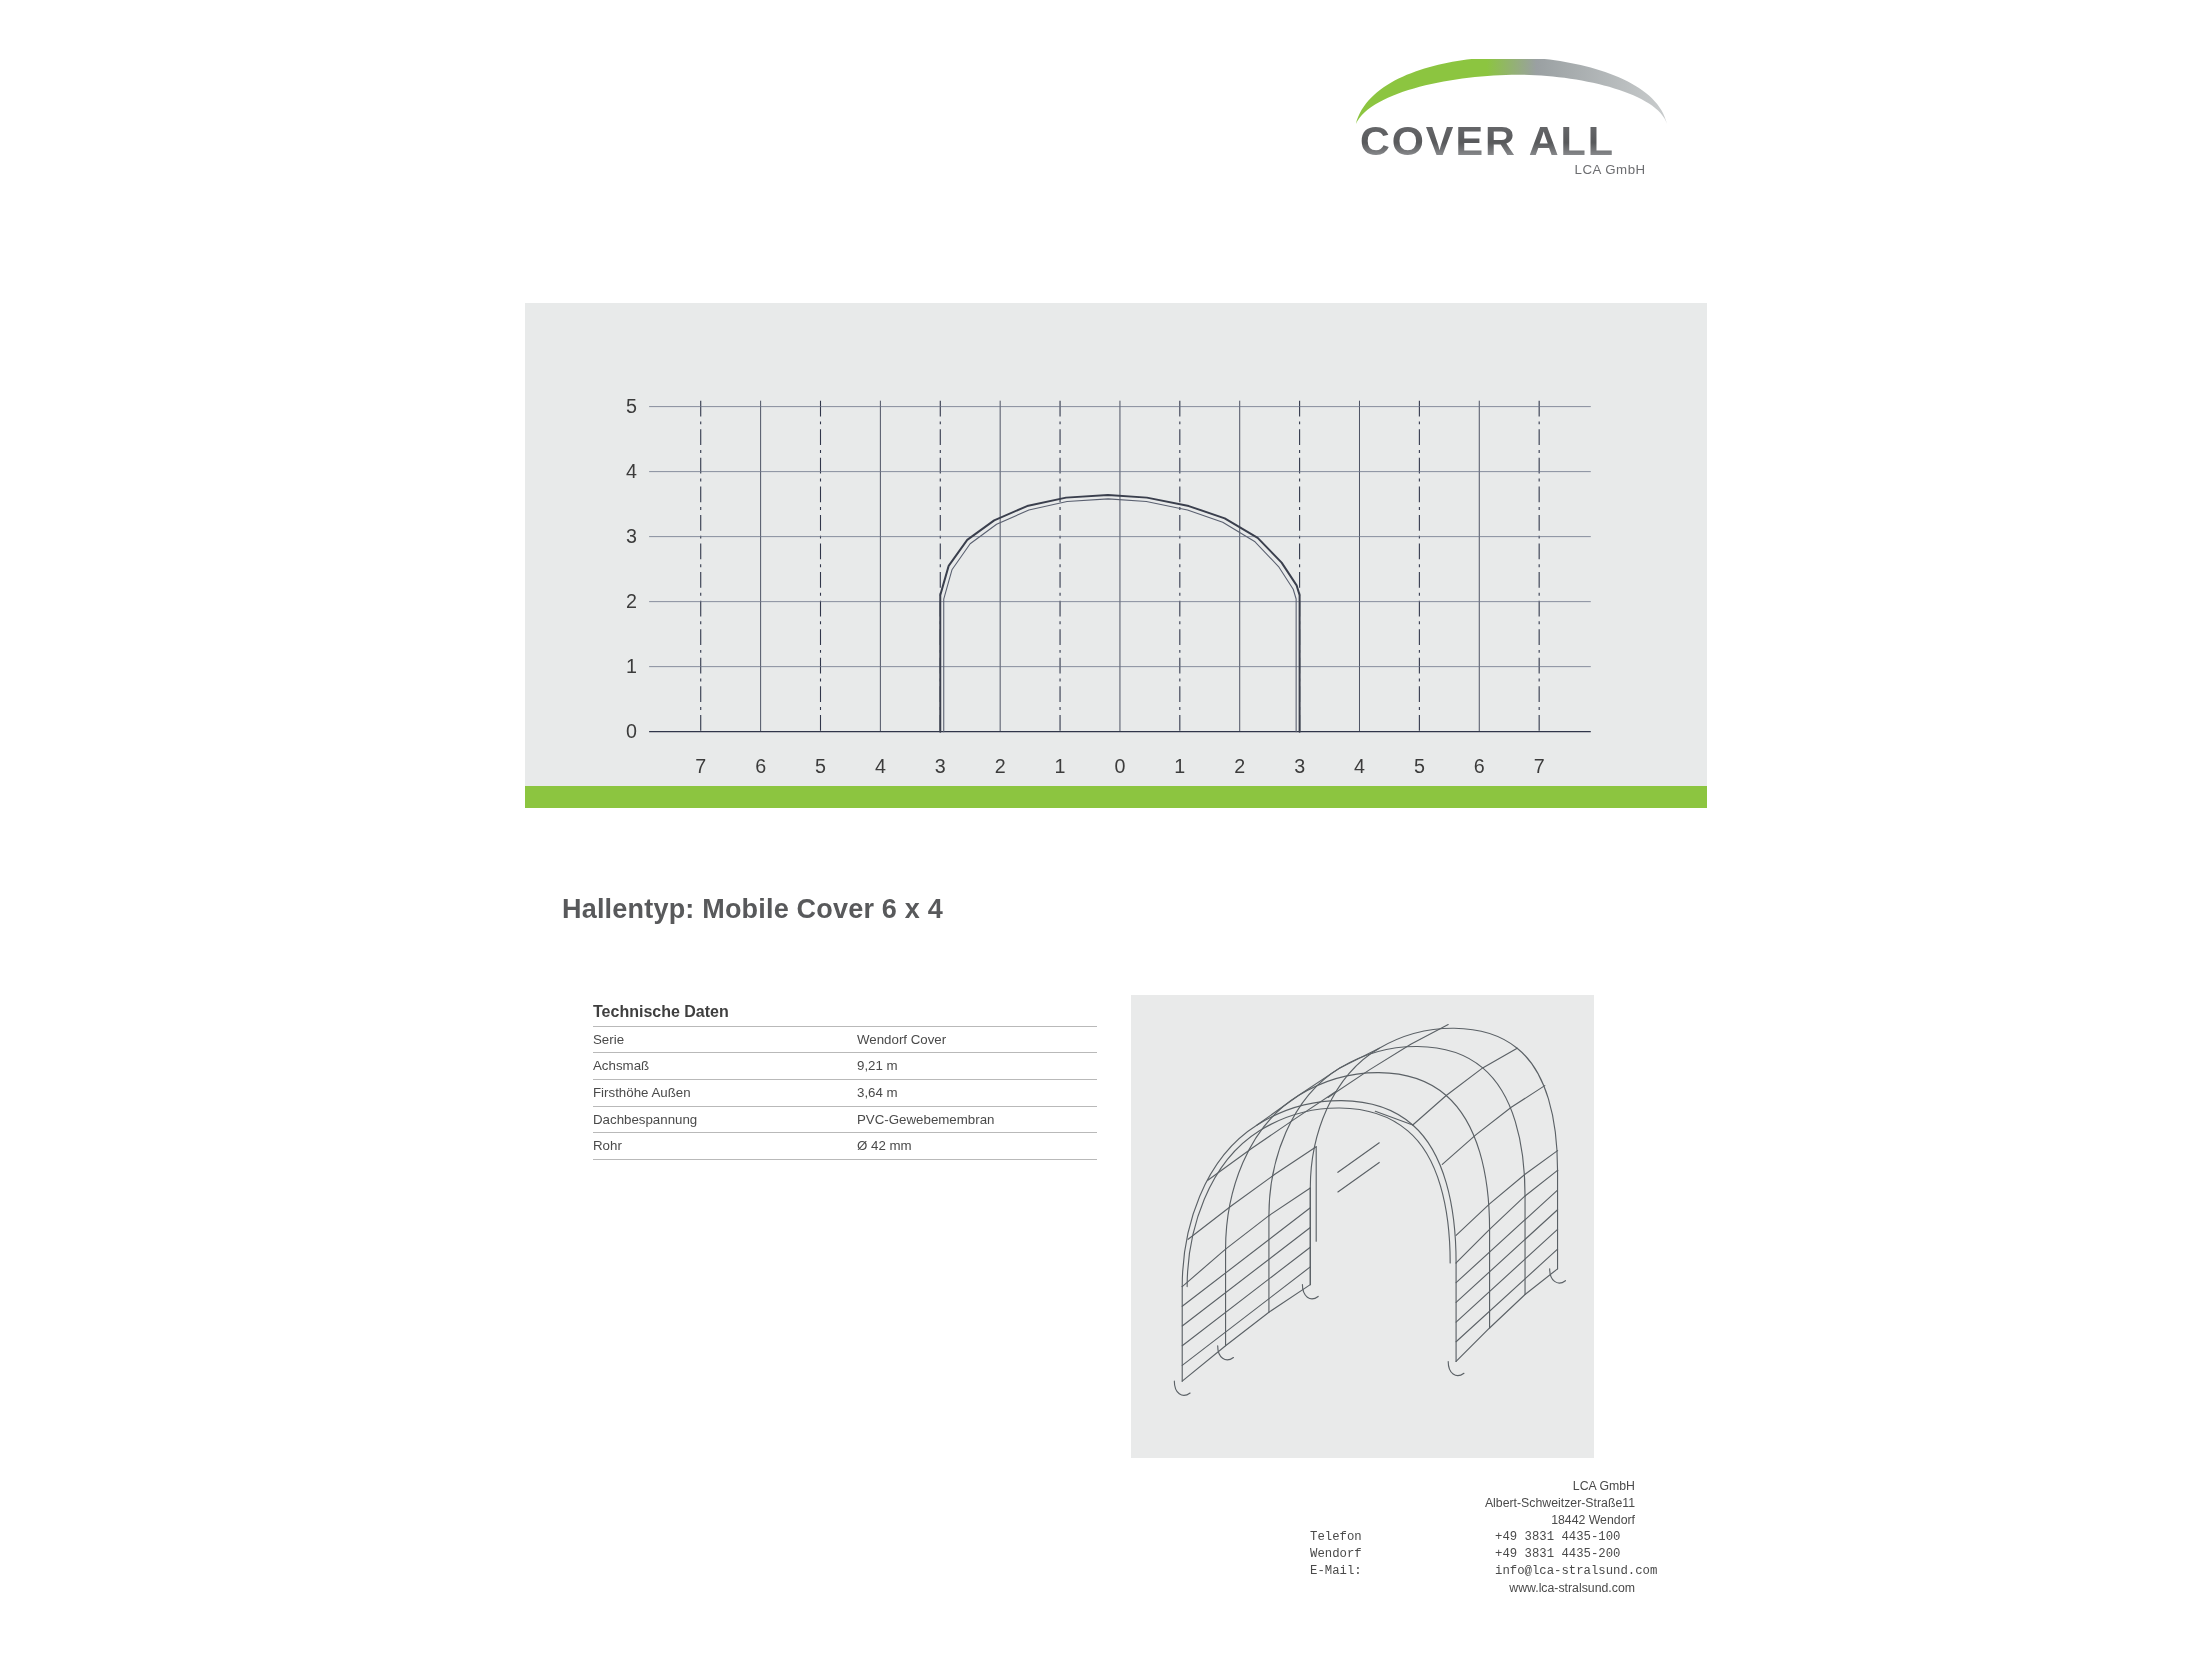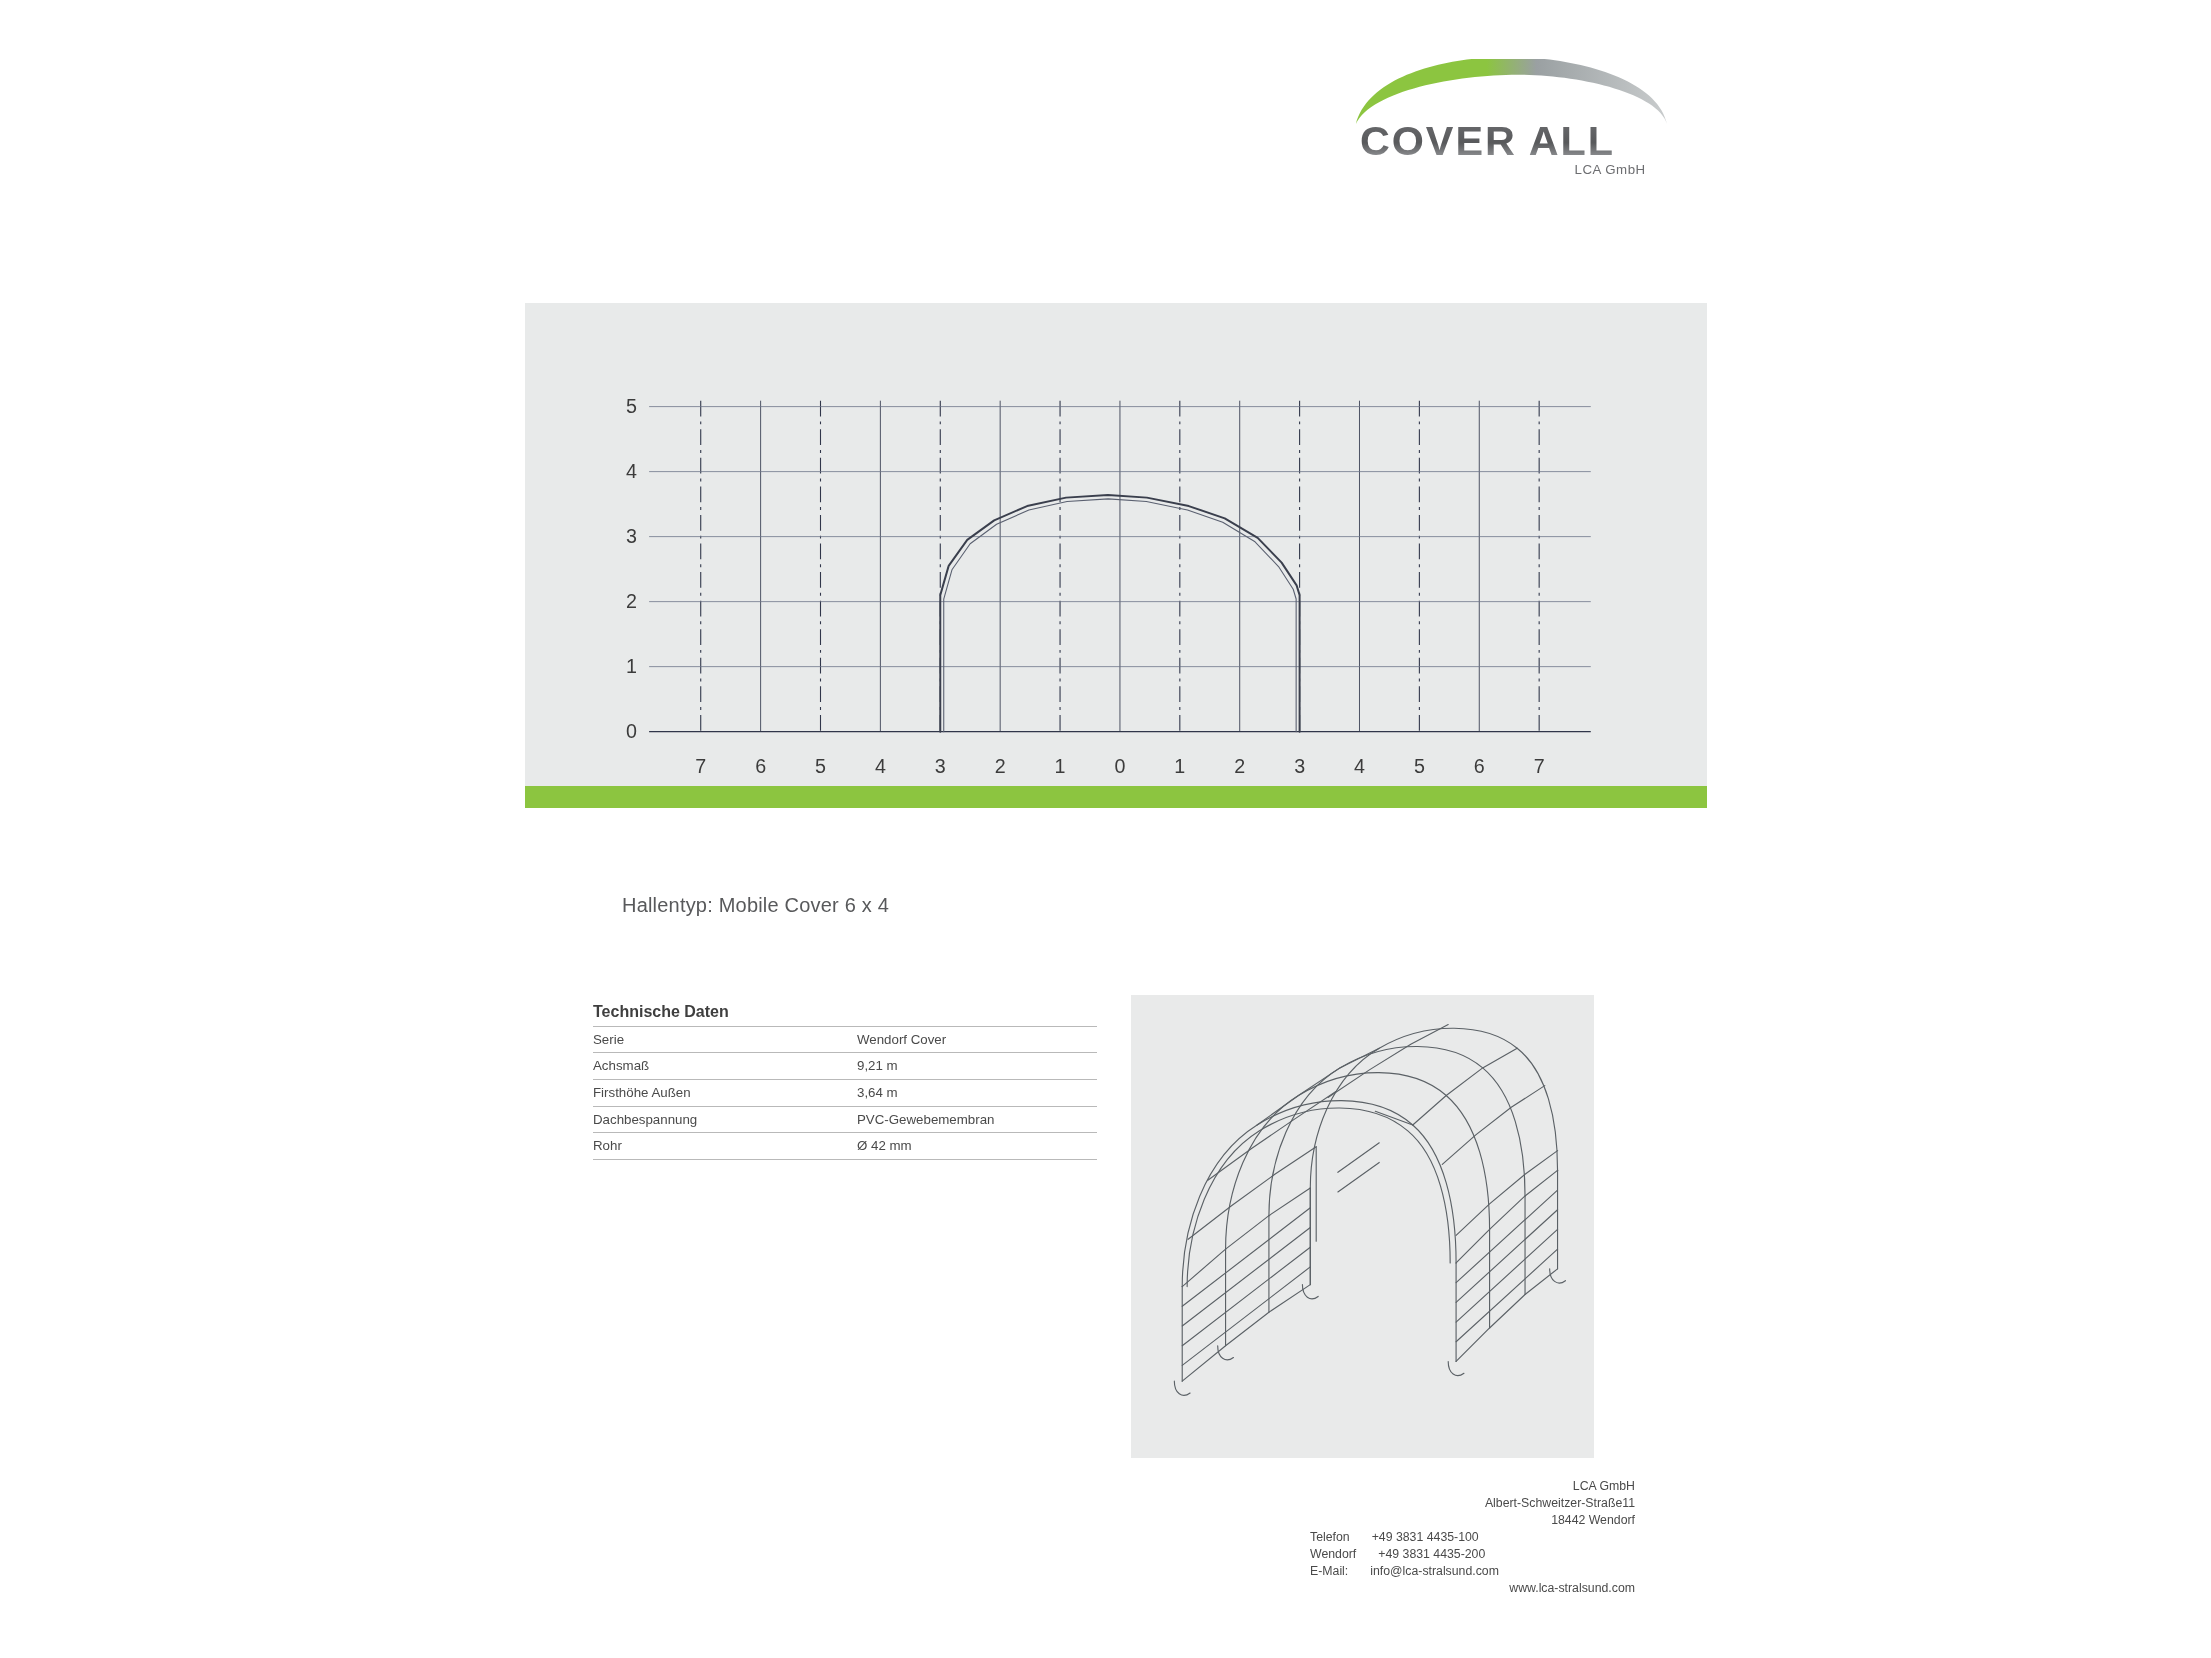--- a/index.html
+++ b/index.html
@@ -41,24 +41,24 @@
     top: 786px;
     width: 1182px;
     height: 21.7px;
     background: #8cc540;
   }
   #drawing-panel svg { display: block; }
 
   
   #page-title {
     position: absolute;
-    left: 622px;
+    left: 562px;
     top: 894px;
-    font-size: 20px;
-    font-weight: normal;
+    font-size: 27px;
+    font-weight: bold;
     color: #58595b;
     letter-spacing: 0.2px;
   }
 
   
   #tech-table {
     position: absolute;
     left: 593px;
     top: 1003px;
     width: 504px;
@@ -99,22 +99,23 @@
     left: 1310px;
     top: 1478px;
     width: 325px;
     font-size: 12.3px;
     color: #4a4a4a;
     text-align: right;
     line-height: 17px;
   }
   #footer .row {
     display: flex;
-    justify-content: flex-start;
+    justify-content: space-between;
     gap: 22px;
+    font-family: Liberation Mono, monospace;
   }
   #footer .row .k {
     text-align: right;
     white-space: nowrap;
   }
   #footer .row .v {
     width: 140px;
     text-align: left;
     white-space: nowrap;
   }

